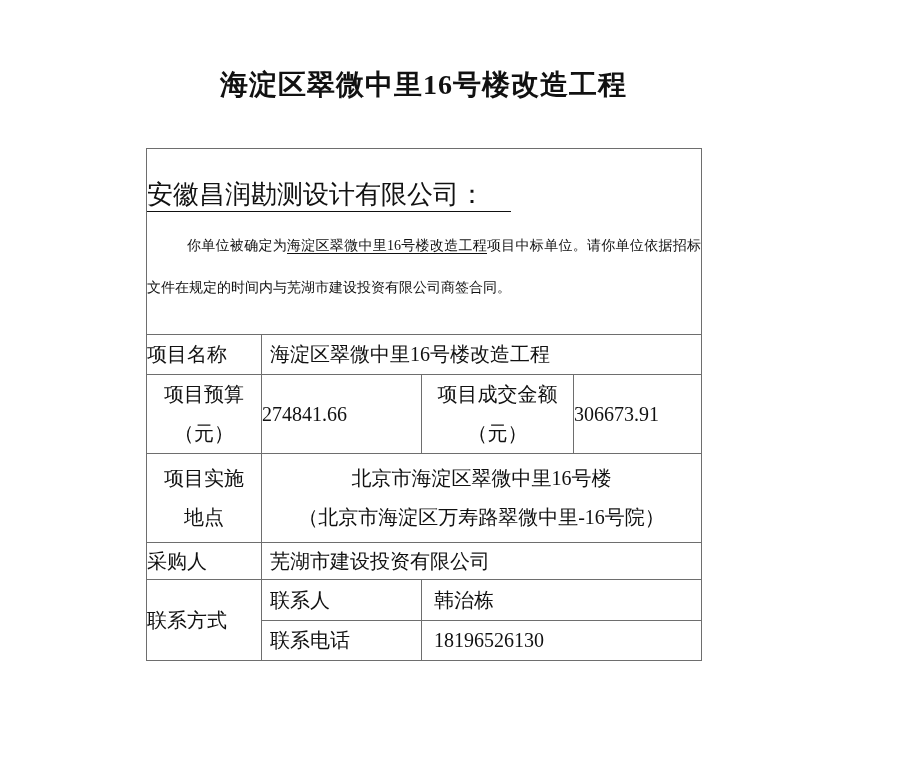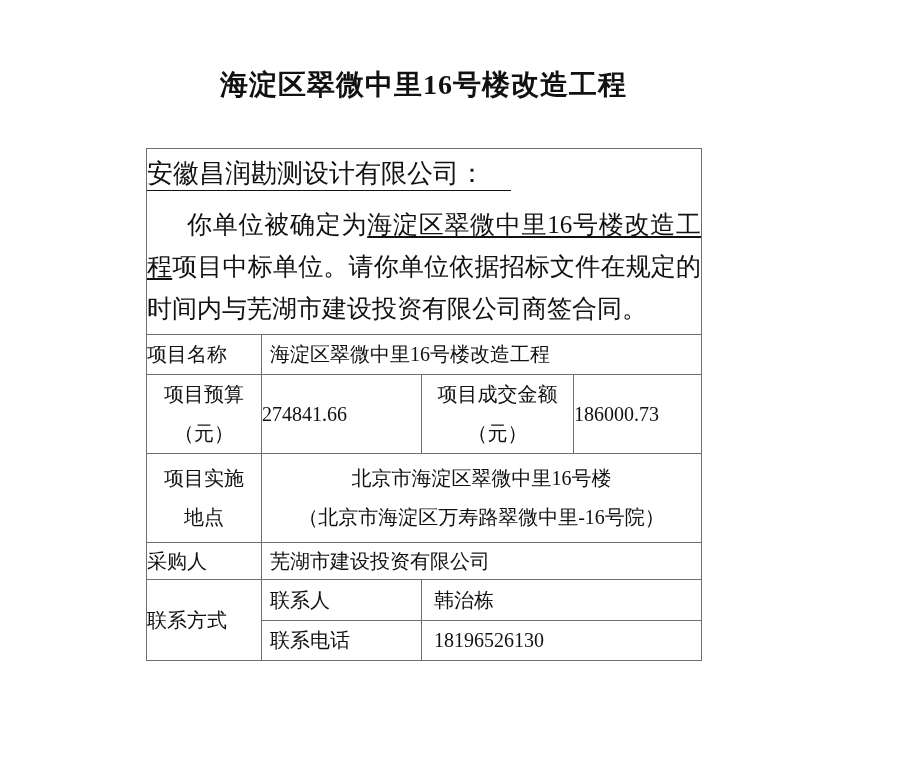--- a/index.html
+++ b/index.html
@@ -49,21 +49,21 @@
     line-height: 42px;
     font-size: 26px;
   }
   .salutation-underline {
     border-bottom: 1px solid #111111;
     padding-bottom: 2px;
     padding-right: 26px;
   }
   .notice-paragraph {
     margin: 9px 0 0 0;
-    font-size: 25px;
+    font-size: 14px;
     line-height: 42px;
     text-align: justify;
     text-indent: 40px;
   }
   .u-inline { text-decoration: underline; text-underline-offset: 3px; }
   .cell-center { text-align: left; }
   .cell-left   { text-align: left; padding-left: 8px !important; }
   .cell-left-wide { text-align: left; padding-left: 12px !important; margin-left: 32px; }
   .two-line div { line-height: 39px; text-align: center; }
   .r-name   { height: 40px; }
@@ -106,21 +106,21 @@
     <tr class="r-budget">
       <td class="two-line">
         <div>项目预算</div>
         <div>（元）</div>
       </td>
       <td class="cell-center">274841.66</td>
       <td class="two-line">
         <div>项目成交金额</div>
         <div>（元）</div>
       </td>
-      <td class="cell-center">186000.73</td>
+      <td class="cell-center">306673.91</td>
     </tr>
 
     <tr class="r-loc">
       <td class="two-line">
         <div>项目实施</div>
         <div>地点</div>
       </td>
       <td class="two-line" colspan="3">
         <div>北京市海淀区翠微中里16号楼</div>
         <div>（北京市海淀区万寿路翠微中里-16号院）</div>

